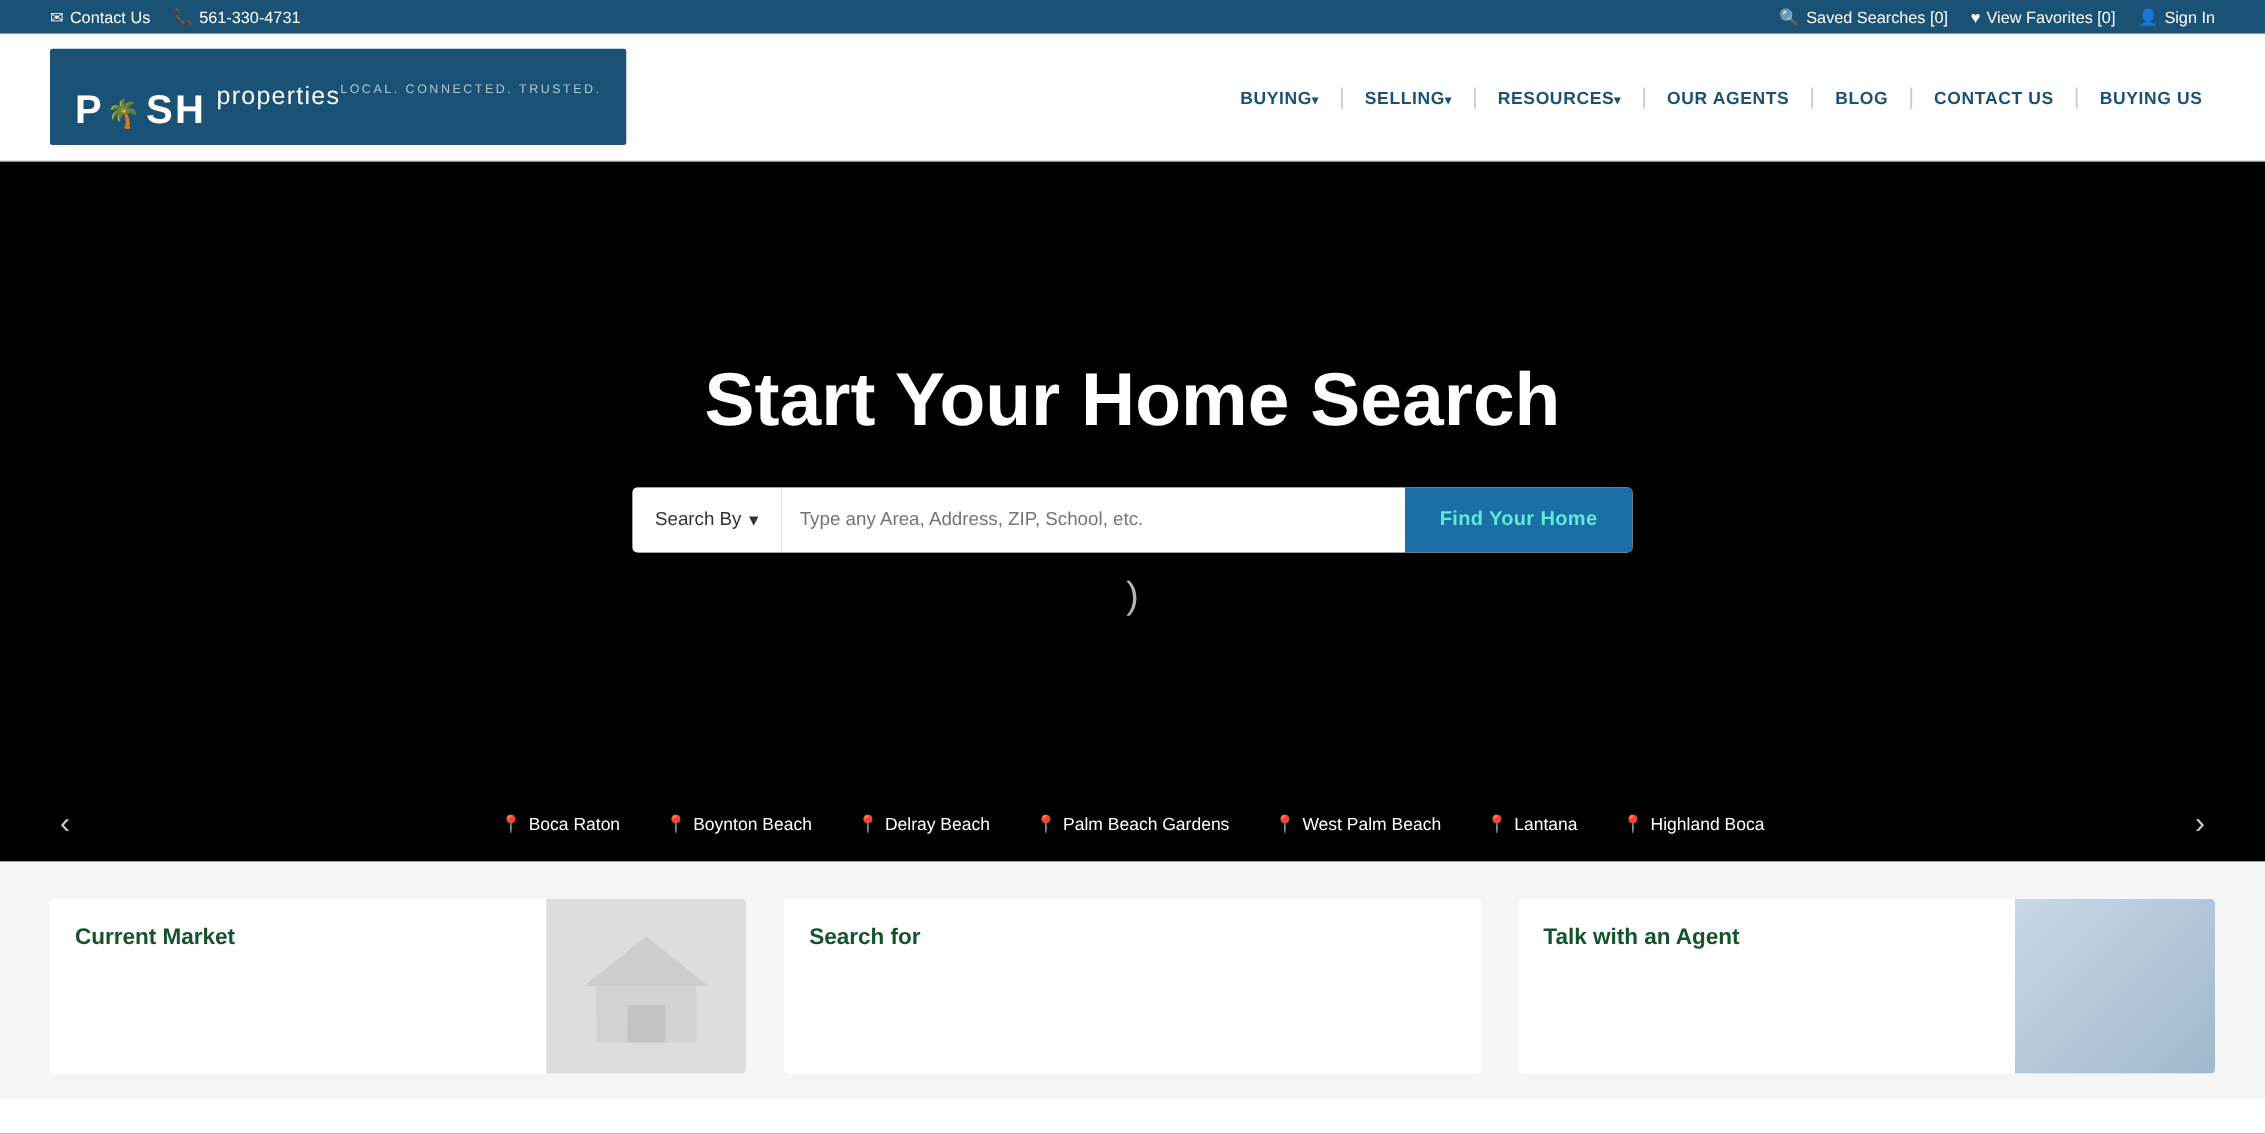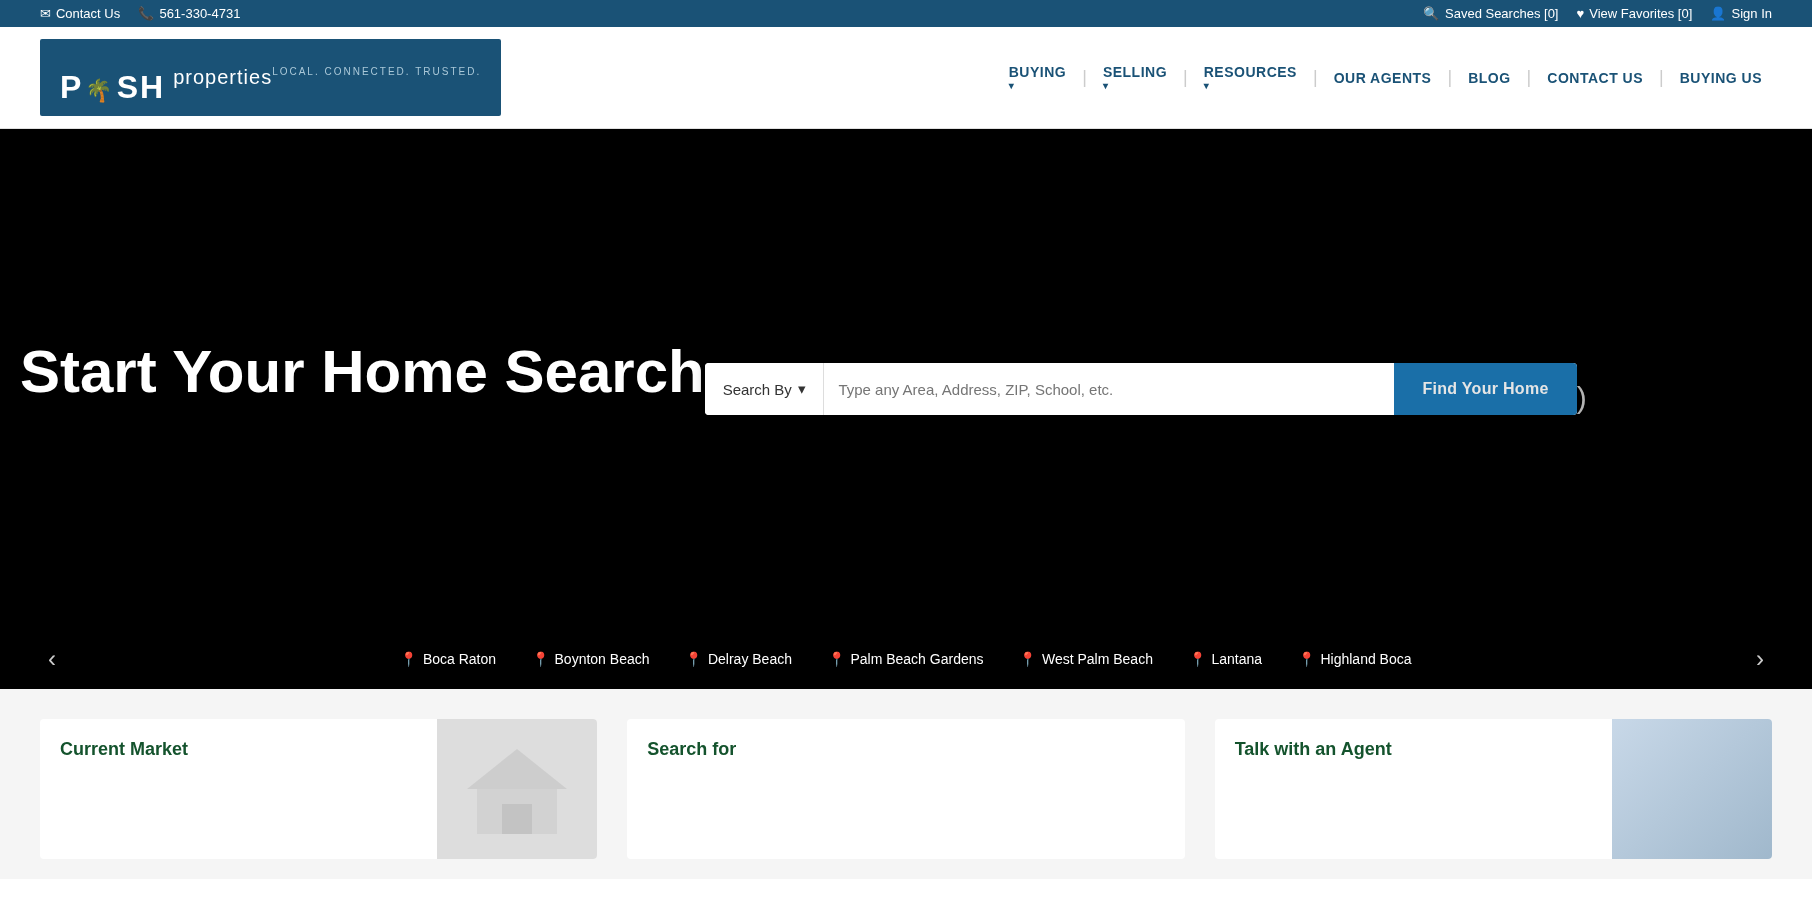--- a/index.html
+++ b/index.html
@@ -71,52 +71,52 @@
       gap: 6px;
     }
     .nav-links a {
       color: #1a5276;
       text-decoration: none;
       font-size: 14px;
       font-weight: 600;
       padding: 6px 10px;
       letter-spacing: 0.5px;
       display: flex;
-      align-items: flex-start;
+      align-items: flex-end;
       gap: 0;
-      flex-direction: column;
     }
     .nav-links .separator { color: #ccc; font-size: 18px; }
     .chevron { font-size: 10px; }
 
     
     .hero {
       background: #000;
       min-height: 560px;
       display: flex;
-      flex-direction: row;
-      align-items: center;
+      flex-direction: column;
+      align-items: center;
+      justify-content: center;
       position: relative;
       padding: 60px 20px 100px;
     }
     .hero-title {
       color: #fff;
       font-size: 60px;
       font-weight: bold;
       text-align: center;
       margin-bottom: 36px;
       text-shadow: 1px 1px 4px rgba(0,0,0,0.5);
     }
     .search-bar {
       display: flex;
       align-items: center;
       background: #fff;
       border-radius: 4px;
       overflow: hidden;
-      width: 872px;
+      width: 800px;
       max-width: 95vw;
       box-shadow: 0 2px 12px rgba(0,0,0,0.3);
     }
     .search-by-btn {
       background: #fff;
       border: none;
       border-right: 1px solid #ddd;
       padding: 0 18px;
       height: 52px;
       font-size: 15px;
@@ -132,21 +132,21 @@
       flex: 1;
       border: none;
       outline: none;
       font-size: 15px;
       color: #888;
       padding: 0 14px;
       height: 52px;
     }
     .find-home-btn {
       background: #1a6fa8;
-      color: #e5e5e5;
+      color: #5eead4;
       border: none;
       padding: 0 28px;
       height: 52px;
       font-size: 16px;
       font-weight: 600;
       cursor: pointer;
       white-space: nowrap;
       letter-spacing: 0.3px;
     }
 

